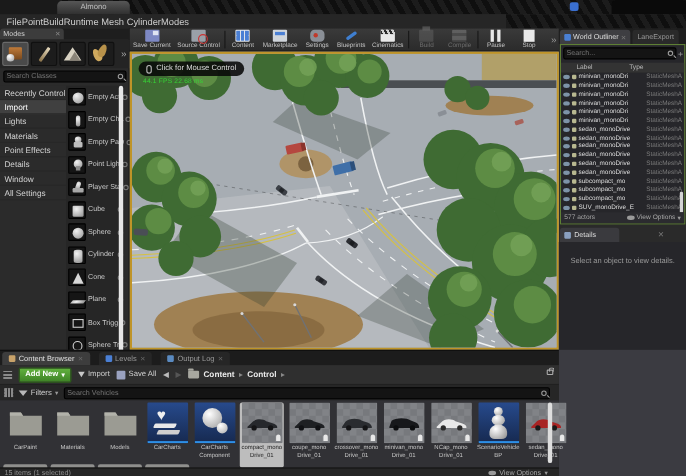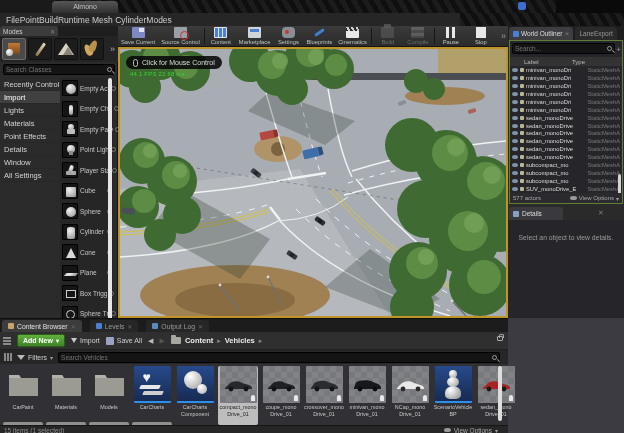--- a/index.html
+++ b/index.html
@@ -680,21 +680,21 @@
       <div class="cb-btn">
           <span class="sav-icon"></span>
           <span>Save All</span>
         </div>
       <span class="navarrow">◀</span>
       <span class="navarrow dim">▶</span>
       <div class="crumb">
         <span class="folder-mini"></span>
         <b>Content</b>
         <span class="sep">▸</span>
-        <b>Vehicles</b>
+        <b>Control</b>
         <span class="sep">▸</span>
       </div>
       <div class="lock"></div>
     </div>
     <div class="abs cb-filter">
       <div class="grid-icon"></div>
       <div class="cb-btn">
           <span class="funnel"></span>
           <span class="filters-lbl">Filters</span>
           <span class="caret">▾</span>

